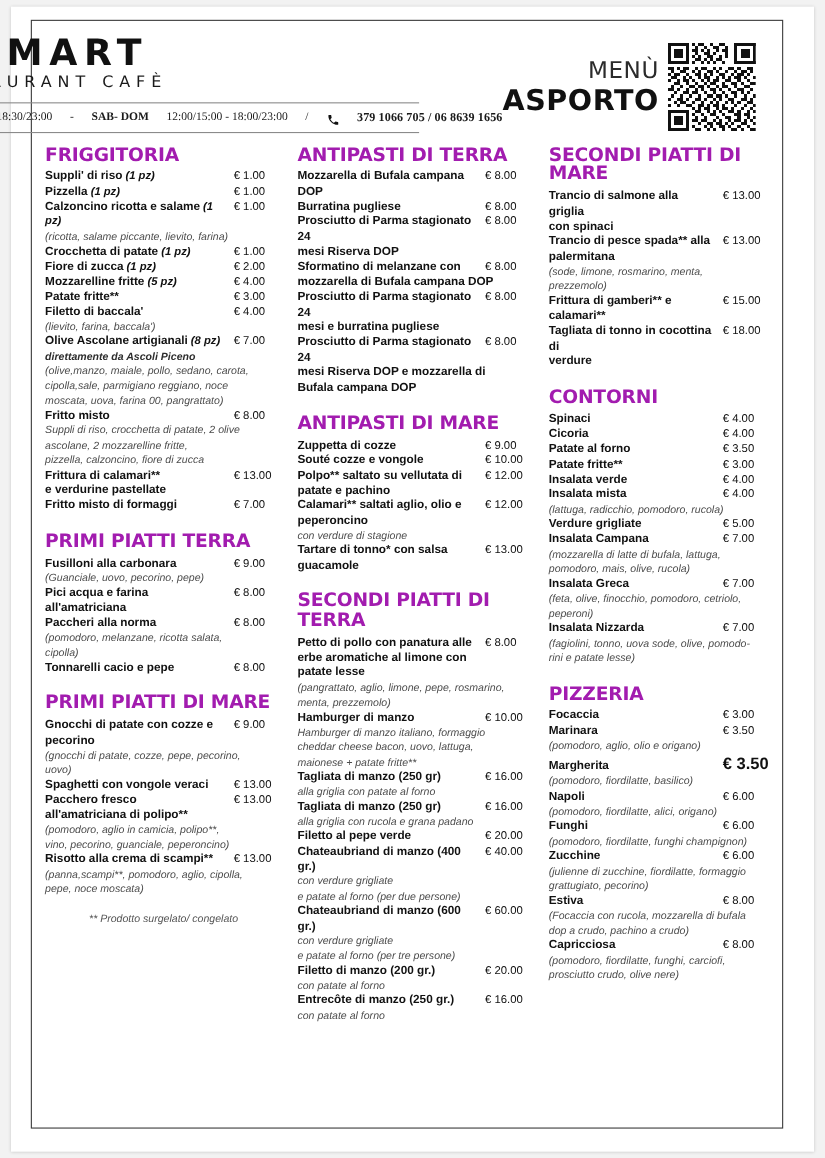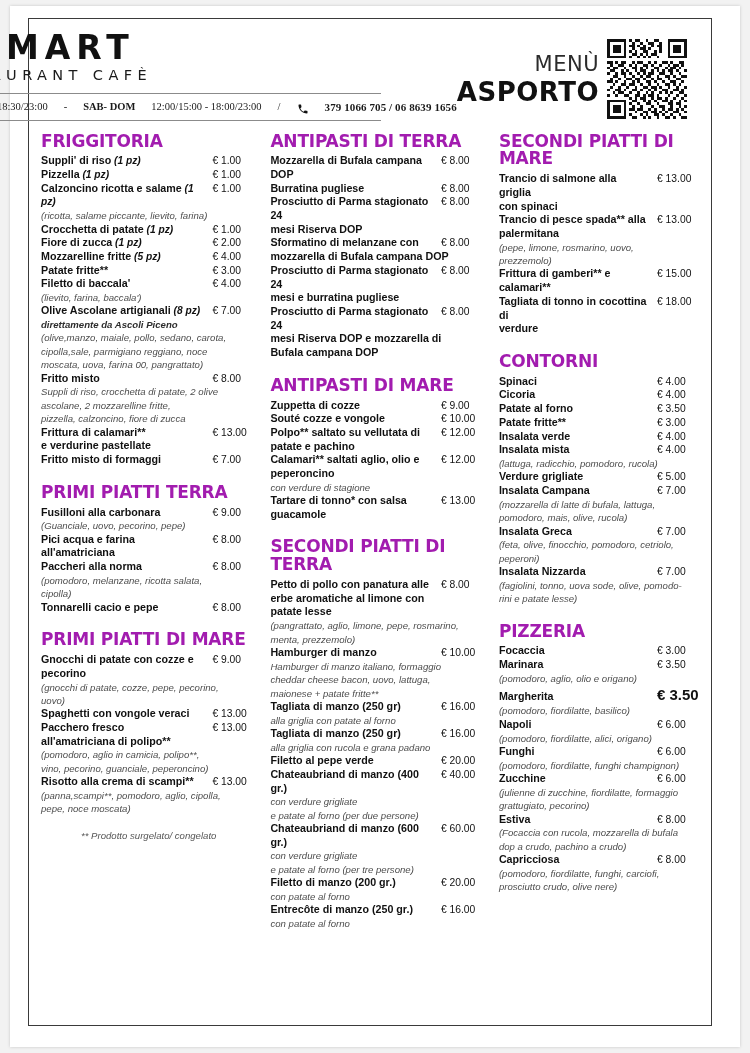--- a/index.html
+++ b/index.html
@@ -587,21 +587,21 @@
           <div class="row">
             <div class="nm"><span>Trancio di salmone alla griglia</span></div>
             <div class="pr">€ 13.00</div>
           </div>
           <div class="cont">con spinaci</div>
           <div class="row">
             <div class="nm"><span>Trancio di pesce spada** alla</span></div>
             <div class="pr">€ 13.00</div>
           </div>
           <div class="cont">palermitana</div>
-          <div class="desc">(pepe, limone, rosmarino, uovo,</div>
+          <div class="desc">(sode, limone, rosmarino, menta,</div>
           <div class="desc">prezzemolo)</div>
           <div class="row">
             <div class="nm"><span>Frittura di gamberi** e calamari**</span></div>
             <div class="pr">€ 15.00</div>
           </div>
           <div class="row">
             <div class="nm"><span>Tagliata di tonno in cocottina di</span></div>
             <div class="pr">€ 18.00</div>
           </div>
           <div class="cont">verdure</div>

